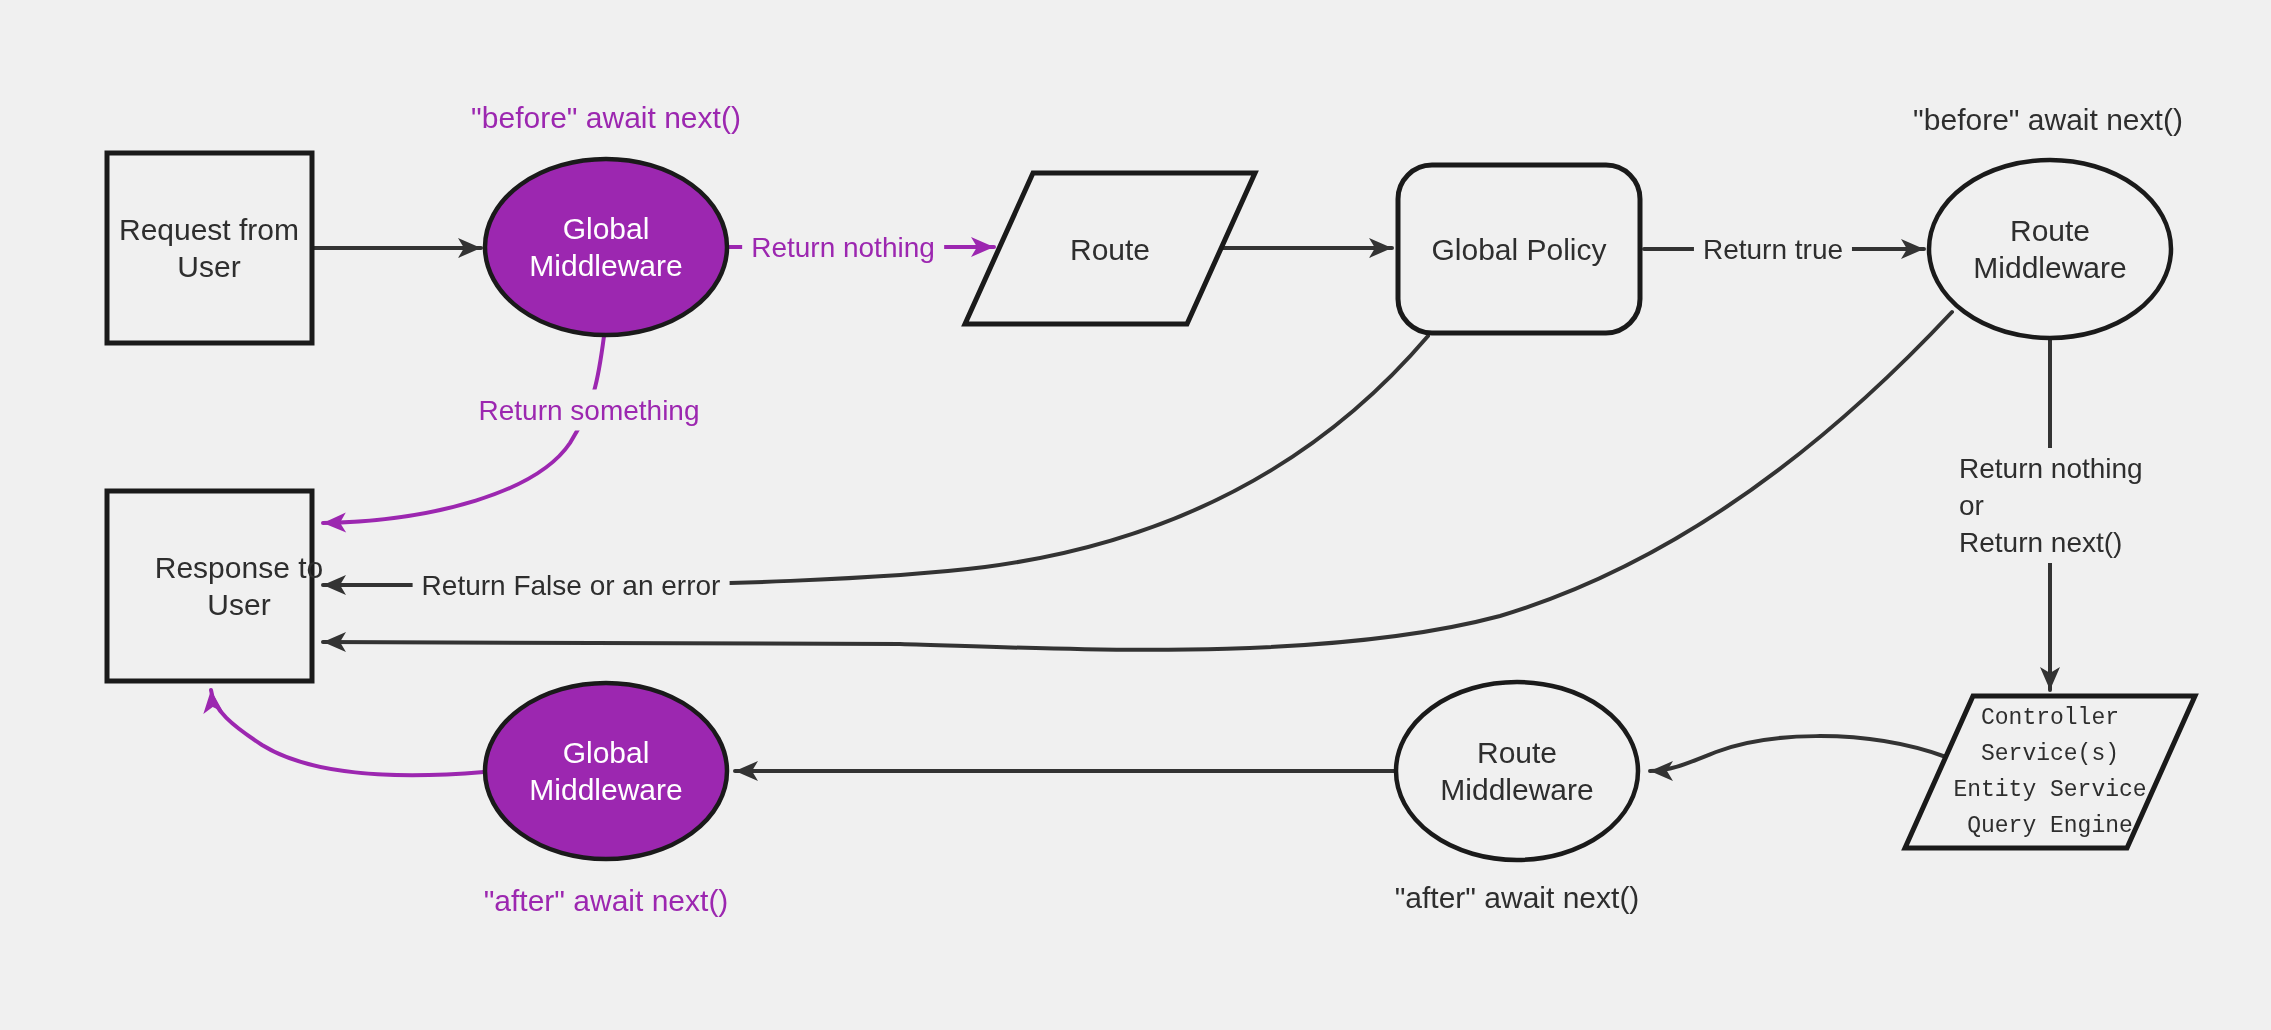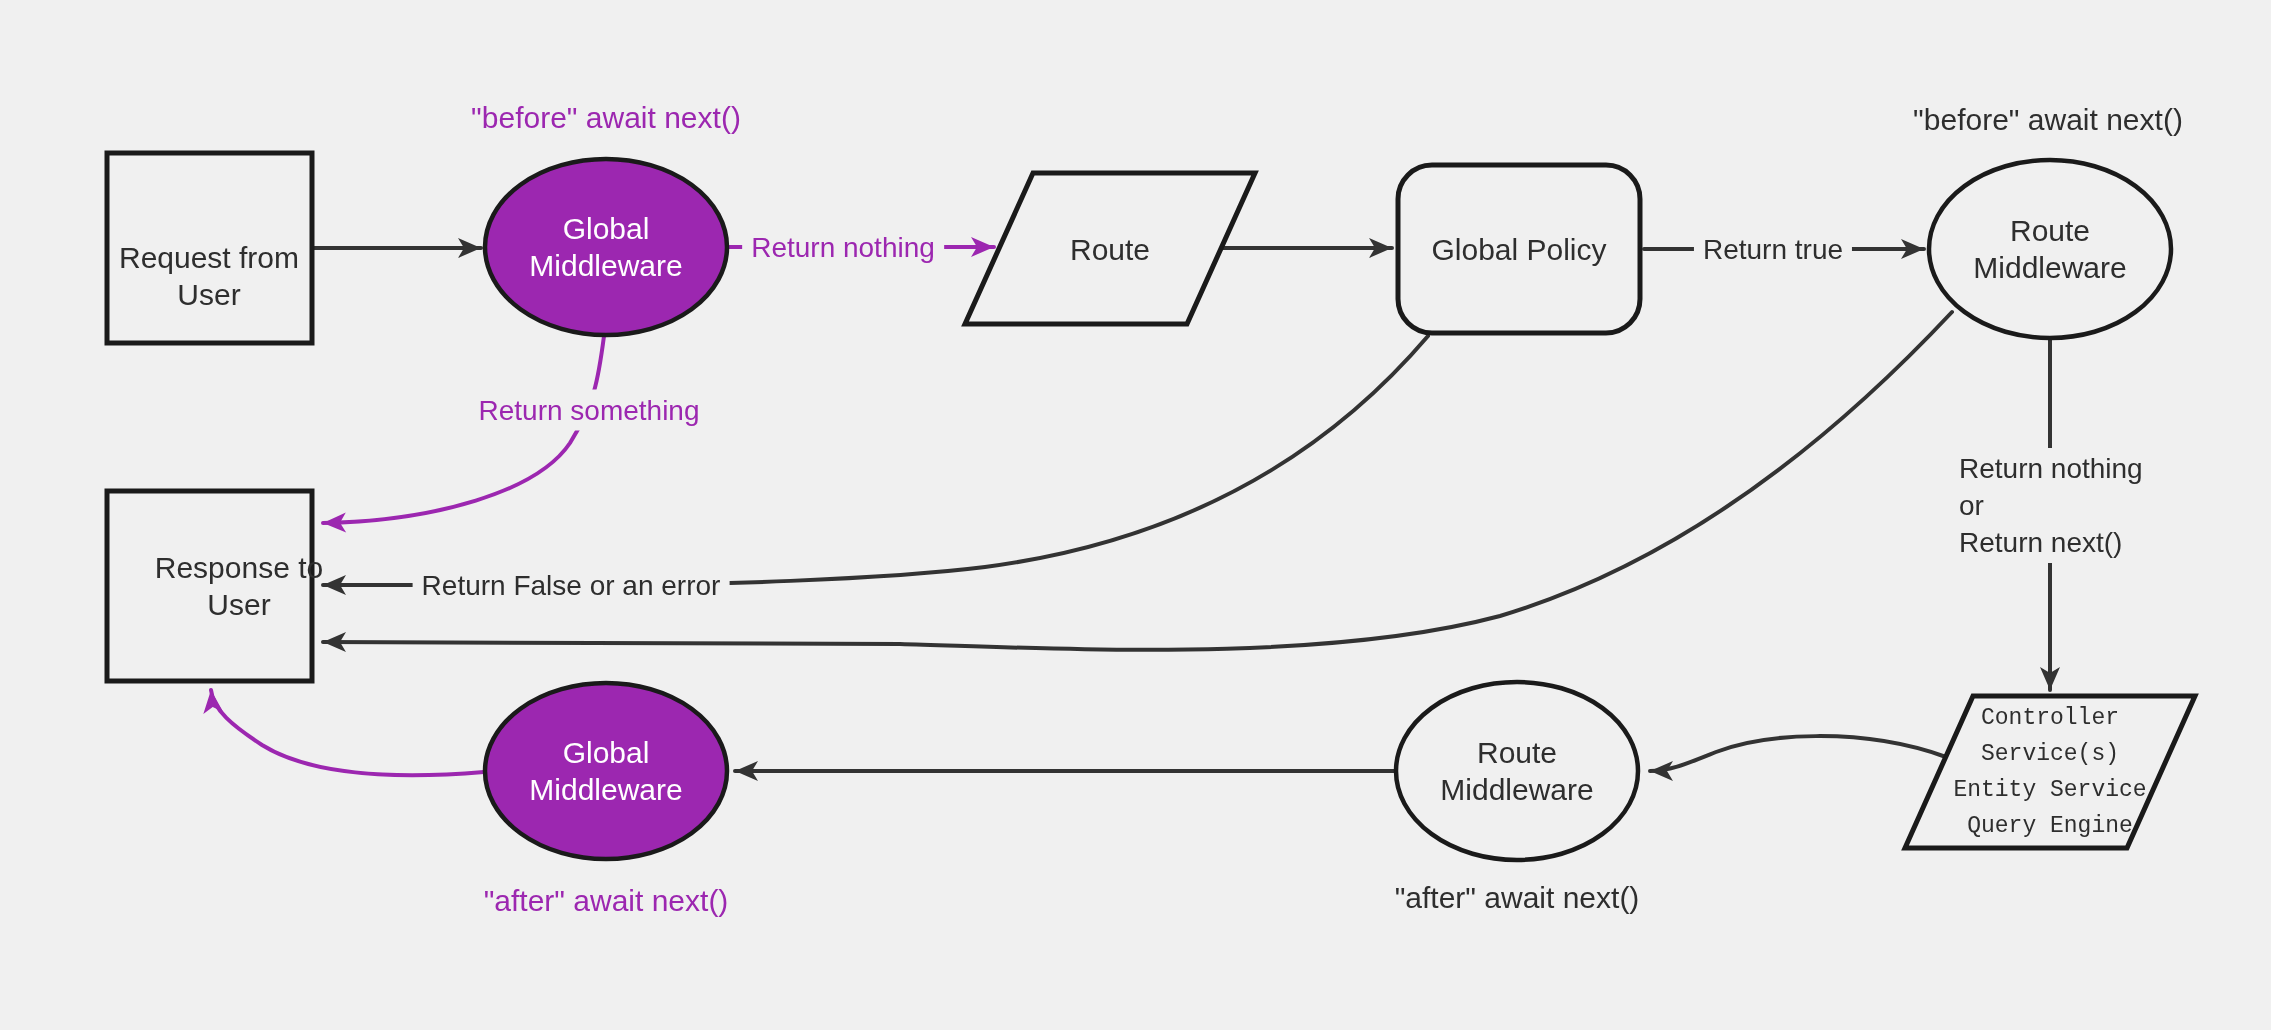--- a/index.html
+++ b/index.html
@@ -71,21 +71,21 @@
     <ellipse class="shape ellipse purple-fill" cx="606" cy="247" rx="121" ry="88"></ellipse>
     <polygon class="shape" points="1033,173 1255,173 1187,324 965,324"></polygon>
     <rect class="shape" x="1398" y="165" width="242" height="168" rx="34" ry="34"></rect>
     <ellipse class="shape ellipse" cx="2050" cy="249" rx="121" ry="89"></ellipse>
     <polygon class="shape" points="1973,696 2195,696 2127,848 1905,848"></polygon>
     <ellipse class="shape ellipse" cx="1517" cy="771" rx="121" ry="89"></ellipse>
     <ellipse class="shape ellipse purple-fill" cx="606" cy="771" rx="121" ry="88"></ellipse>
     <rect class="shape" x="107" y="491" width="205" height="190"></rect>
   </svg>
 
-  <div class="label" style="left:209px;top:248px;margin-top:28px;">Request from
+  <div class="label" style="left:209px;top:248px;">Request from
 User</div>
   <div class="label on-purple" style="left:606px;top:247px;">Global
 Middleware</div>
   <div class="label" style="left:1110px;top:249px;">Route</div>
   <div class="label" style="left:1519px;top:249px;">Global Policy</div>
   <div class="label" style="left:2050px;top:249px;">Route
 Middleware</div>
   <div class="label small" style="left:2050px;top:772px;">Controller
 Service(s)
 Entity Service

